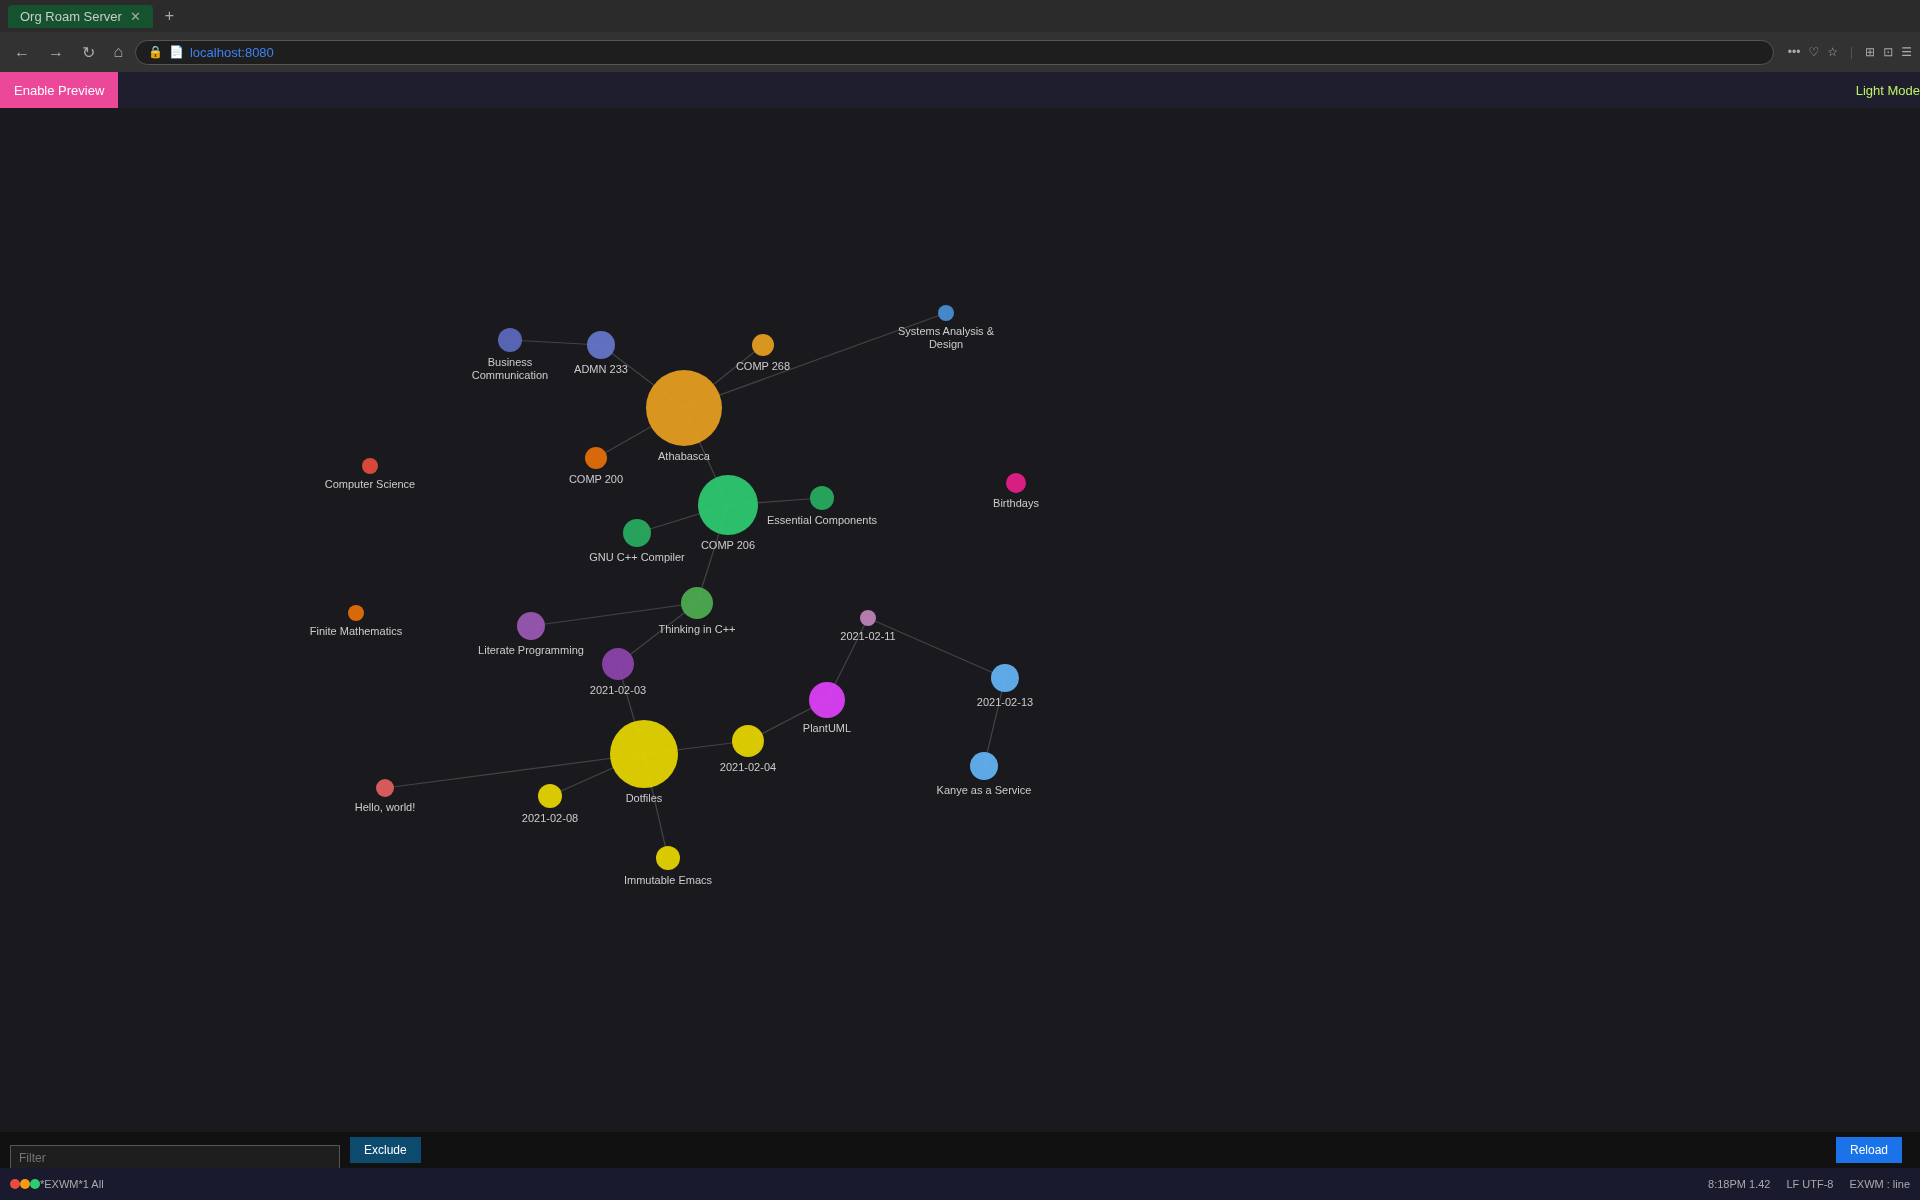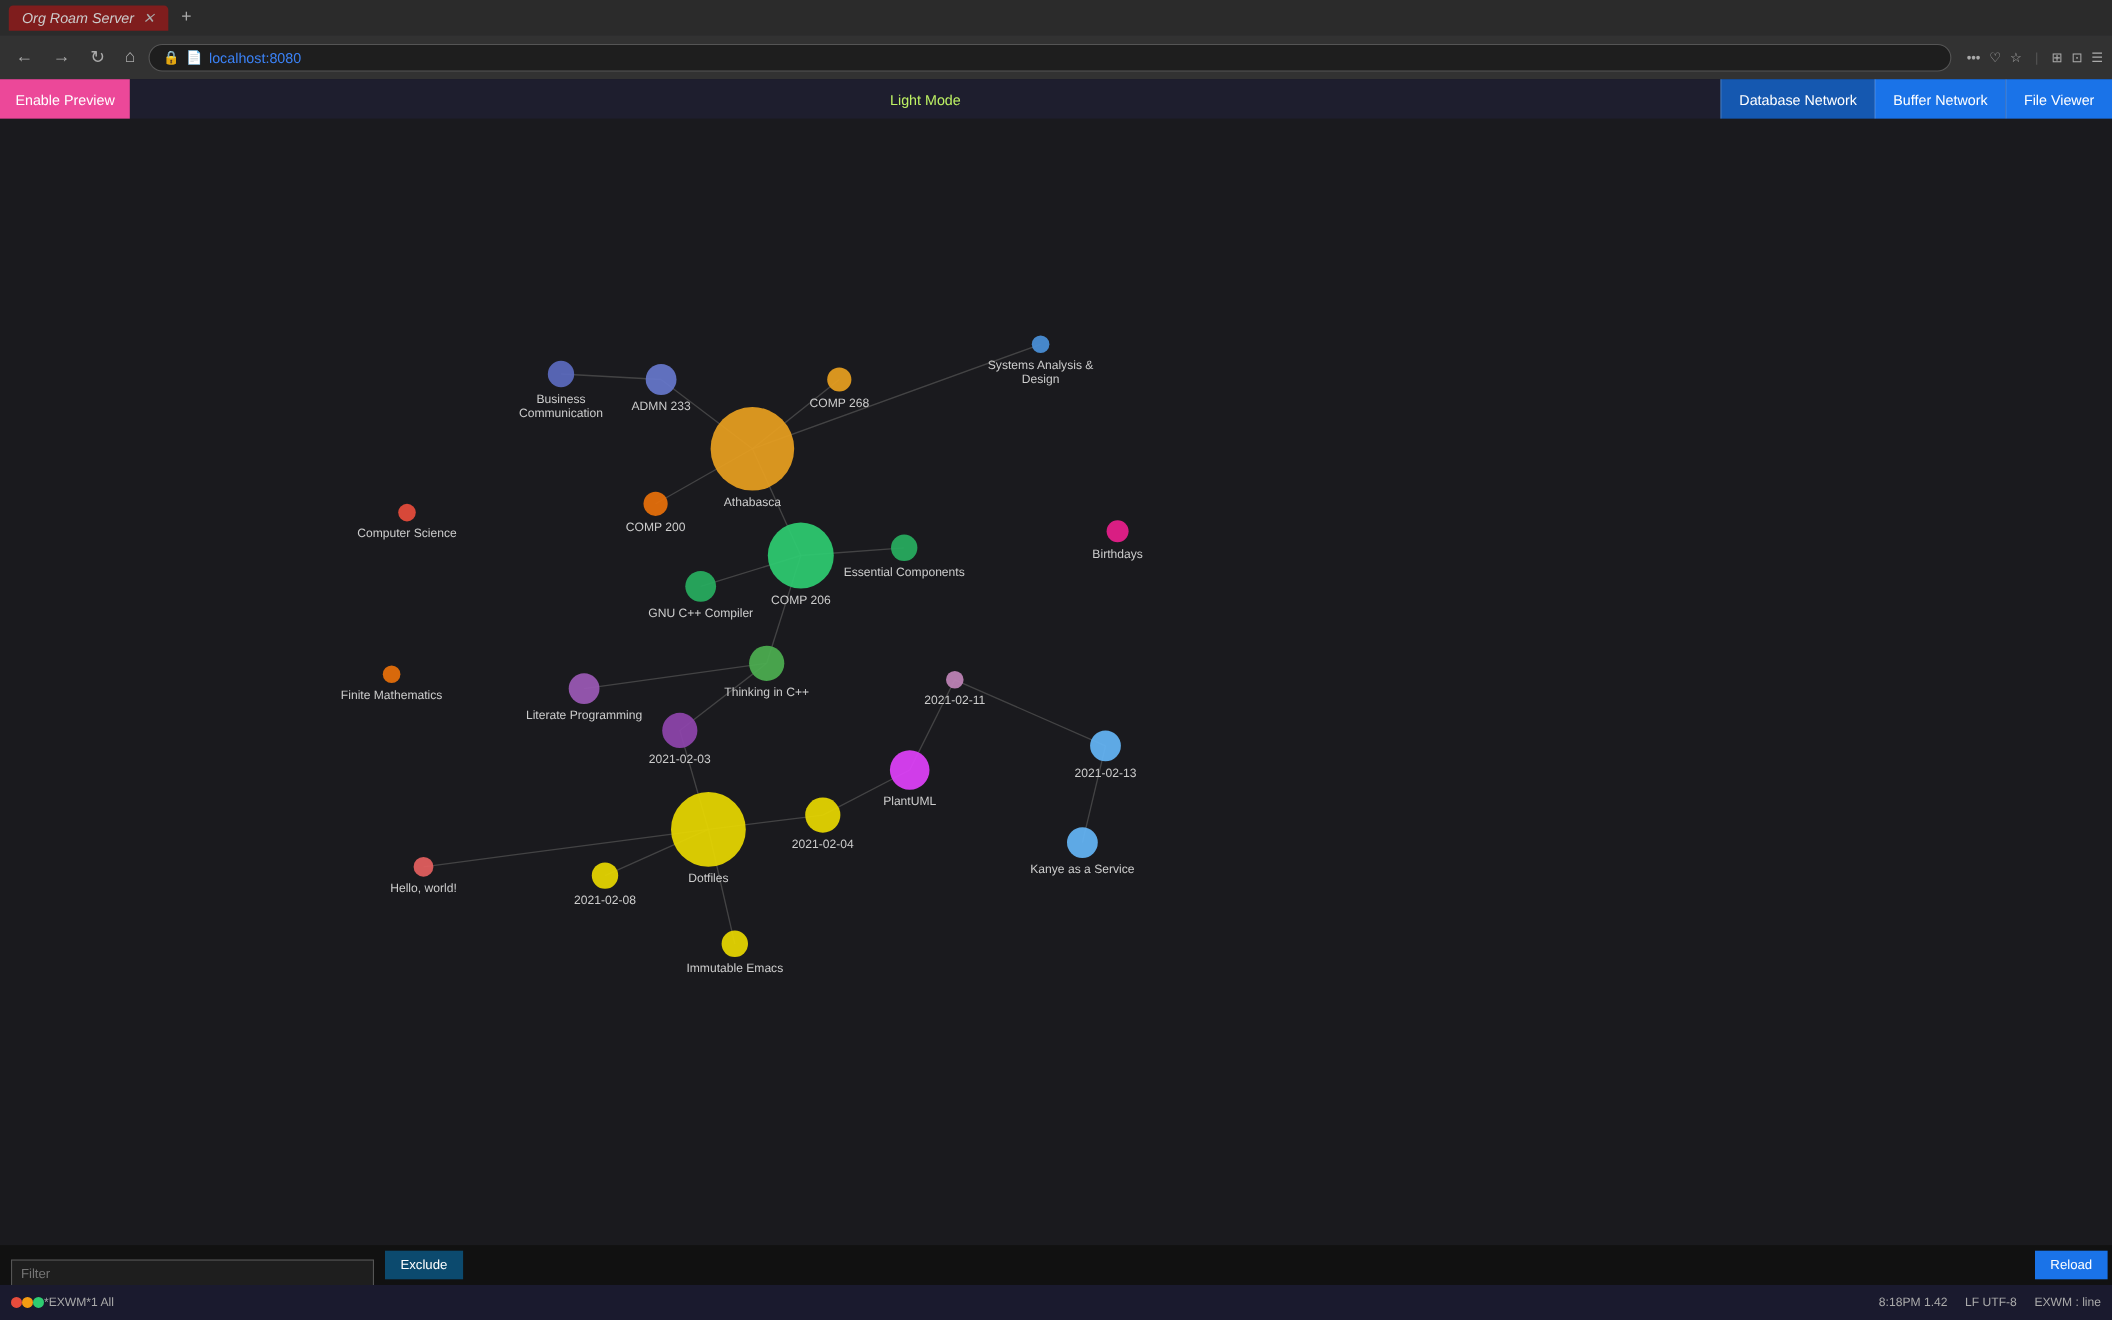--- a/index.html
+++ b/index.html
@@ -8,29 +8,28 @@
     
     .browser-titlebar {
       background: #2b2b2b;
       height: 32px;
       display: flex;
       align-items: center;
       padding: 0 8px;
       gap: 8px;
     }
     .browser-tab {
-      background: #7f1d1d;
+      background: #14532d;
       color: #ccc;
       padding: 4px 12px;
       border-radius: 4px 4px 0 0;
       font-size: 13px;
       display: flex;
       align-items: center;
       gap: 8px;
-      font-style: italic;
     }
     .tab-close { cursor: pointer; color: #aaa; }
     .tab-new { background: none; color: #aaa; font-size: 16px; padding: 4px; }
 
     .browser-toolbar {
       background: #323232;
       height: 40px;
       display: flex;
       align-items: center;
       padding: 0 8px;
@@ -143,21 +142,21 @@
     }
     .btn-reload {
       background: #1a73e8;
       color: #fff;
       border: none;
       padding: 4px 14px;
       cursor: pointer;
       font-size: 12px;
       height: 26px;
       position: absolute;
-      right: 4px;
+      right: 18px;
     }
 
     
     .status-bar {
       background: #1a1a2e;
       height: 32px;
       display: flex;
       align-items: center;
       padding: 0 10px;
       position: fixed;
@@ -204,25 +203,20 @@
     <span style="color:#aaa;">⊡</span>
     <span style="color:#aaa;">☰</span>
   </div>
 </div>
 
 <div class="app-bar">
   <div class="app-bar-left">
     <button class="btn-enable-preview">Enable Preview</button>
   </div>
   <div class="app-bar-center">Light Mode</div>
-  <div class="app-bar-right">
-    <button class="btn-nav active">Database Network</button>
-    <button class="btn-nav">Buffer Network</button>
-    <button class="btn-nav">File Viewer</button>
-  </div>
 </div>
 
 <div class="main-canvas">
   <svg id="network-svg">
       <line x1="510" y1="232" x2="601" y2="237" stroke="#555" stroke-width="1.2" opacity="0.7"></line>
       <line x1="601" y1="237" x2="684" y2="300" stroke="#555" stroke-width="1.2" opacity="0.7"></line>
       <line x1="763" y1="237" x2="684" y2="300" stroke="#555" stroke-width="1.2" opacity="0.7"></line>
       <line x1="946" y1="205" x2="684" y2="300" stroke="#555" stroke-width="1.2" opacity="0.7"></line>
       <line x1="684" y1="300" x2="596" y2="350" stroke="#555" stroke-width="1.2" opacity="0.7"></line>
       <line x1="684" y1="300" x2="728" y2="397" stroke="#555" stroke-width="1.2" opacity="0.7"></line>

